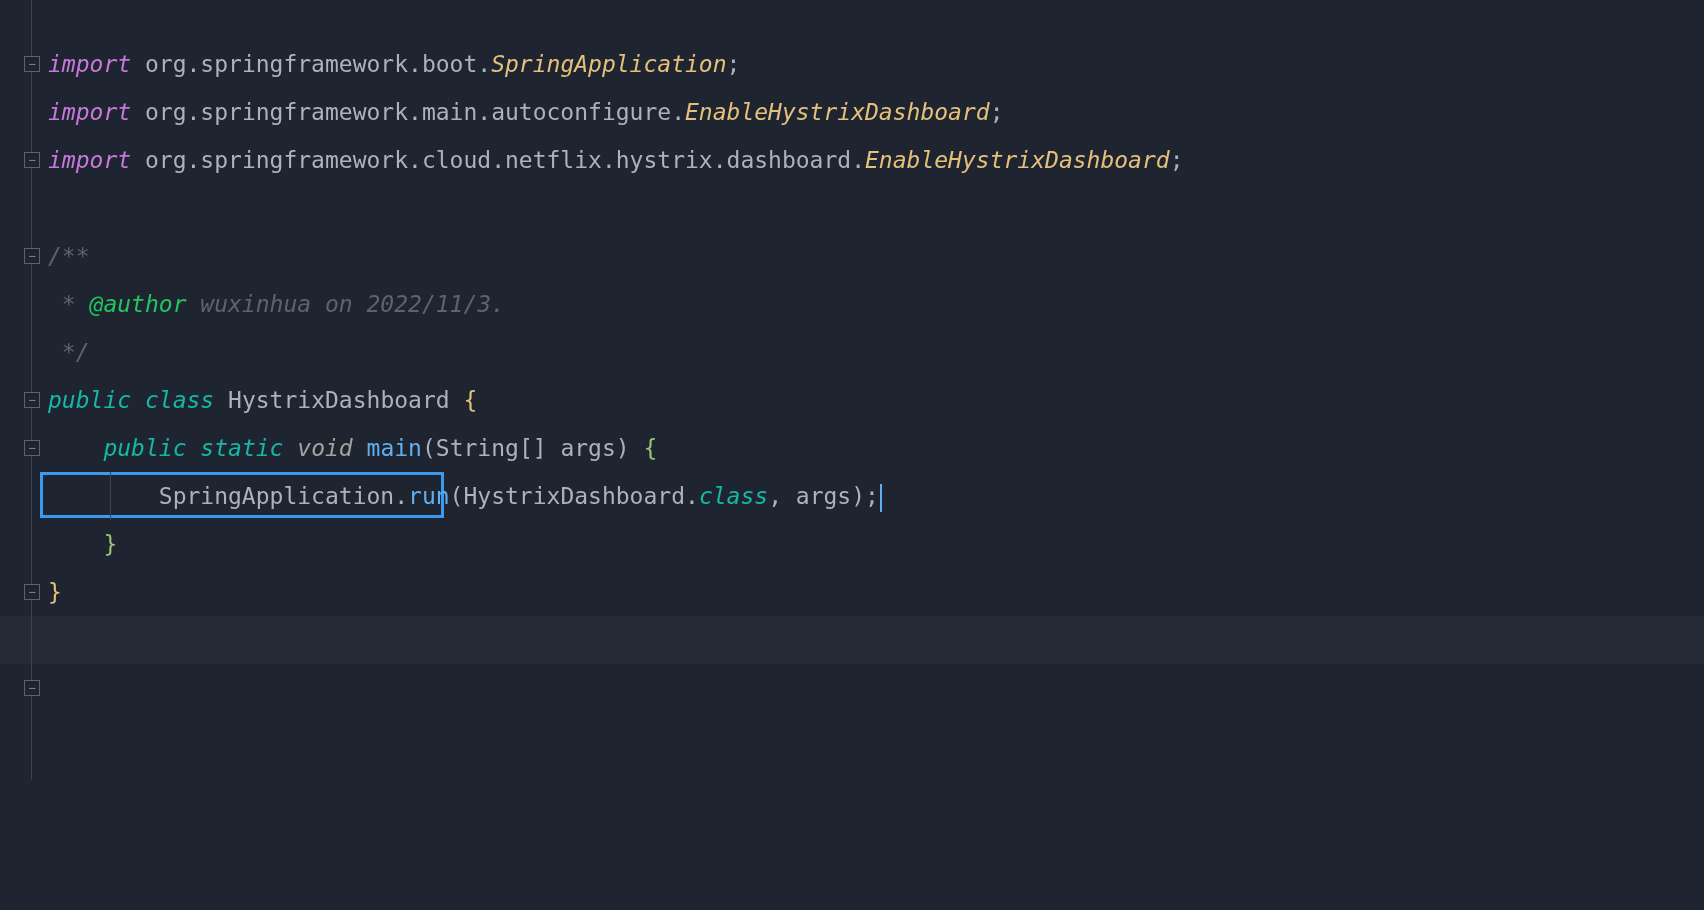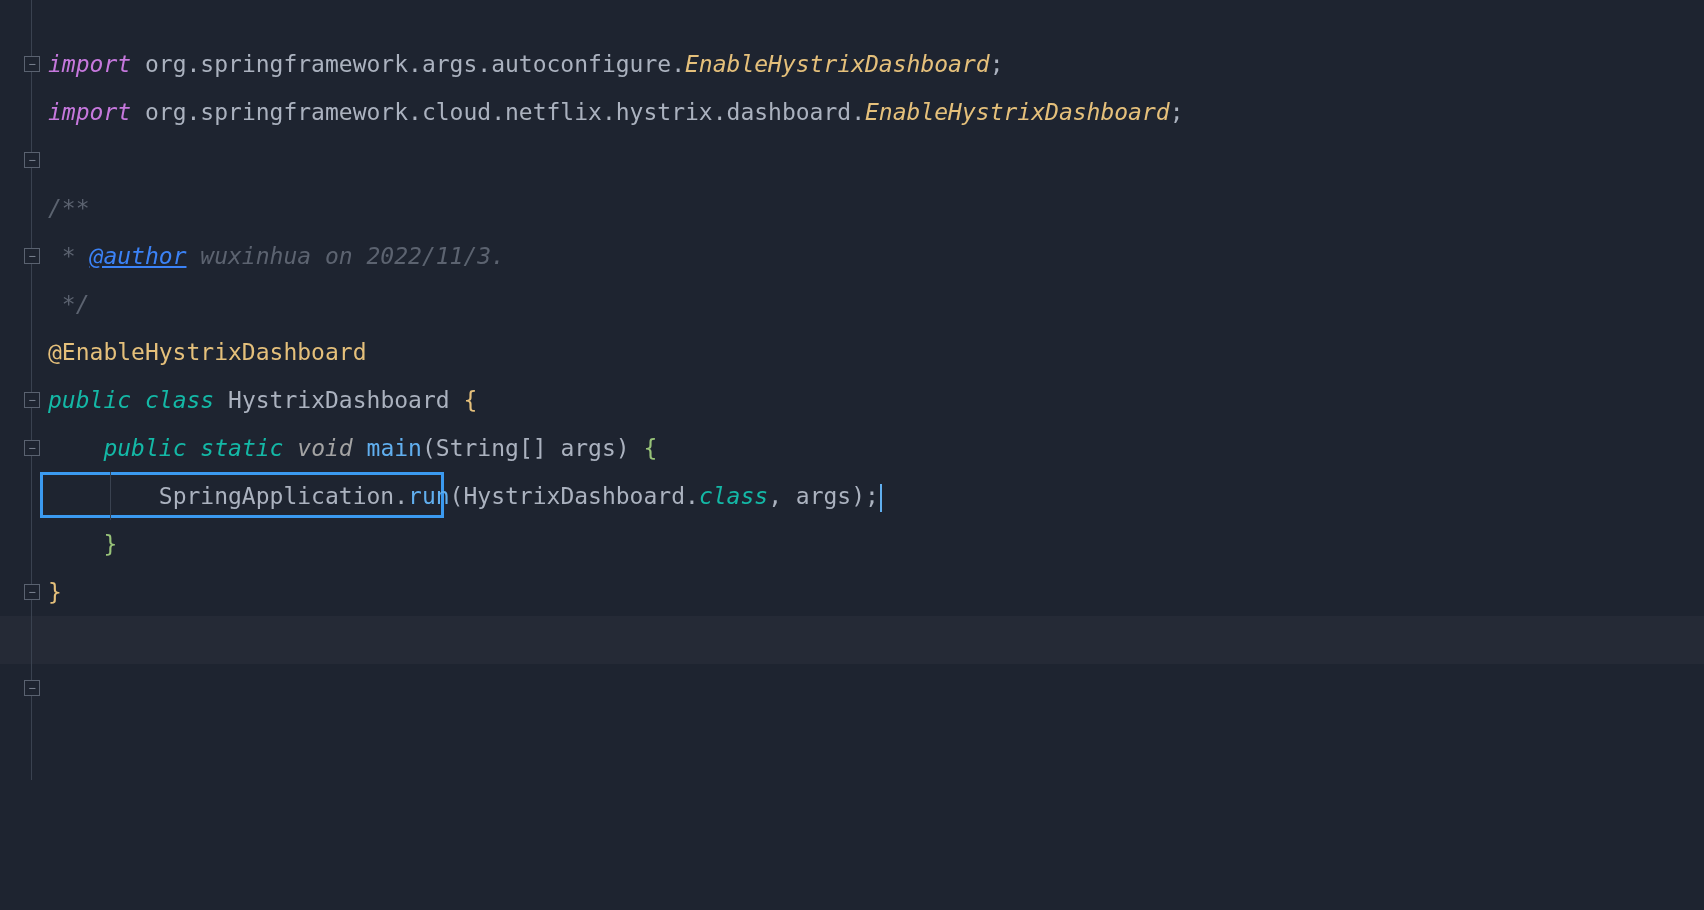--- a/index.html
+++ b/index.html
@@ -56,21 +56,21 @@
     background: #3a4250;
     left: 0;
     top: 0;
     bottom: 0;
   }
   .kw-import { color: #c678dd; }
   .pkg { color: #abb2bf; font-style: normal; }
   .cls-ref { color: #e5c07b; }
   .semi { color: #abb2bf; font-style: normal; }
   .comment { color: #5c6370; }
-  .doc-tag { color: #3b82f6; text-decoration: underline; }
+  .doc-tag { color: #22c55e; }
   .doc-wavy {
     color: #c678dd;
     text-decoration: underline wavy #d19a66;
     text-decoration-thickness: 2px;
   }
   .annotation { color: #e5c07b; font-style: normal; }
   .kw { color: #14b8a6; }
   .kw-type { color: #a3a3a3; }
   .class-name { color: #abb2bf; font-style: normal; }
   .method { color: #61afef; font-style: normal; }
@@ -112,36 +112,36 @@
     <div class="fold" style="top:208px">−</div>
     <div class="fold" style="top:352px">−</div>
     <div class="fold" style="top:400px">−</div>
     <div class="fold" style="top:544px">−</div>
     <div class="fold" style="top:640px">−</div>
   </div>
 
   <div class="highlight-box" style="left:40px; top:472px; width:404px; height:46px;"></div>
   <div class="current-line" style="top:616px;"></div>
 
+  <div class="line"><span class="kw-import">import</span> <span class="pkg">org.springframework.boot.</span><span class="cls-ref">SpringApplication</span><span class="semi">;</span></div>
 
-  <div class="line"><span class="kw-import">import</span> <span class="pkg">org.springframework.args.autoconfigure.</span><span class="cls-ref">EnableHystrixDashboard</span><span class="semi">;</span></div>
+  <div class="line"><span class="kw-import">import</span> <span class="pkg">org.springframework.main.autoconfigure.</span><span class="cls-ref">EnableHystrixDashboard</span><span class="semi">;</span></div>
 
   <div class="line"><span class="kw-import">import</span> <span class="pkg">org.springframework.cloud.netflix.hystrix.dashboard.</span><span class="cls-ref">EnableHystrixDashboard</span><span class="semi">;</span></div>
 
   <div class="line">&nbsp;</div>
 
   <div class="line"><span class="comment">/**</span></div>
 
   <div class="line"><span class="comment"> * </span><span class="doc-tag">@author</span><span class="comment"> wuxinhua on 2022/11/3.</span></div>
 
 
   <div class="line"><span class="comment"> */</span></div>
 
 
-  <div class="line"><span class="annotation">@EnableHystrixDashboard</span></div>
 
   <div class="line"><span class="kw">public</span> <span class="kw">class</span> <span class="class-name">HystrixDashboard</span> <span class="brace">{</span></div>
 
   <div class="line"><span>    </span><span class="kw">public</span> <span class="kw">static</span> <span class="kw-type">void</span> <span class="method">main</span><span class="paren">(</span><span class="param">String[]</span><span class="param"> args</span><span class="paren">)</span> <span class="brace-g">{</span></div>
 
   <div class="line"><span class="indent-guide" style="left:62px"></span><span>        </span><span class="class-name">SpringApplication</span><span class="paren">.</span><span class="method">run</span><span class="paren">(</span><span class="class-name">HystrixDashboard</span><span class="paren">.</span><span class="kw">class</span><span class="paren">,</span><span class="param"> args</span><span class="paren">)</span><span class="semi">;</span><span class="caret"></span></div>
 
   <div class="line"><span>    </span><span class="brace-g">}</span></div>
 
   <div class="line"><span class="brace">}</span></div>

